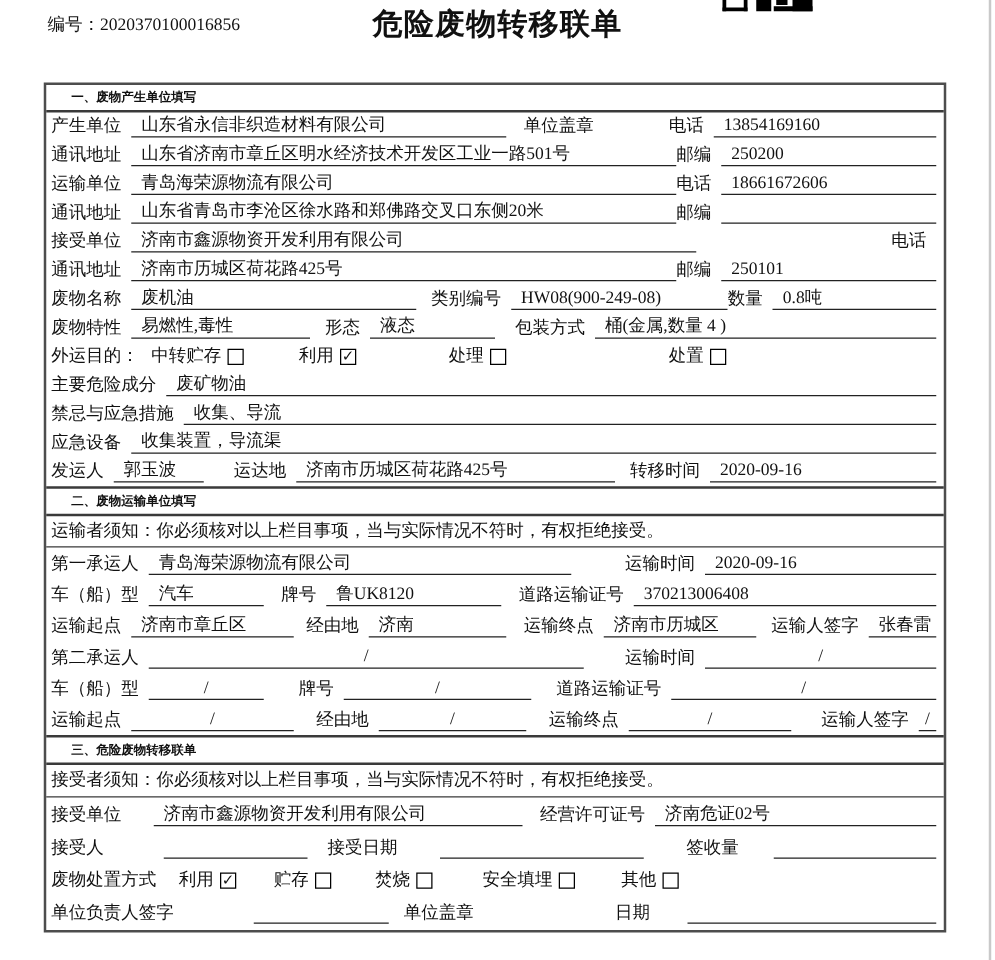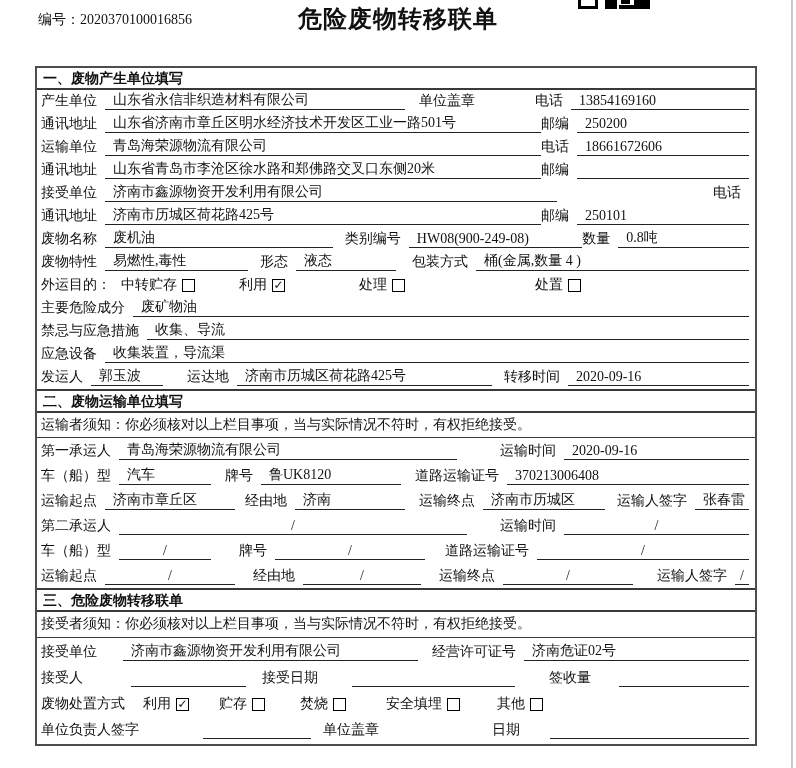--- a/index.html
+++ b/index.html
@@ -20,21 +20,21 @@
   .qr-frag .q4 { position:absolute; left:41px; top:5px; width:31px; height:4px; background:#000; }
   .qr-frag .q5 { position:absolute; left:56px; top:0; width:16px; height:9px; background:#000; }
 
   .edge-line { position:absolute; left:791px; top:0; width:2px; height:768px; background:#c9c9c9; }
 
   
   .form-box { position:absolute; left:35px; top:66px; width:722px; height:680px;
     border:2px solid #4d4d4d; background:#fff; }
   .sec { width:100%; }
   .sec + .sec { border-top:2px solid #3a3a3a; }
-  .sec-head { height:22px; line-height:21px; padding-left:6px; font-weight:bold; font-size:14px;
+  .sec-head { height:22px; line-height:21px; padding-left:20px; font-weight:bold; font-size:10px;
     border-bottom:2px solid #3a3a3a;
     font-family:"Liberation Sans","DejaVu Sans",sans-serif; }
   .row { display:flex; align-items:flex-end; padding:0 6px 3px 4px; white-space:nowrap; }
   .s1 .row { height:23px; }
   .s2 .row { height:25px; }
   .s3 .row { height:26px; }
   .notice { align-items:center; border-bottom:1.5px solid #3a3a3a; padding-top:2px; }
   .lbl { margin-right:8px; }
   .uv { border-bottom:1px solid #222; padding:0 2px 0 8px; min-height:17px; }
   .uv.fill { flex:1 1 auto; }

